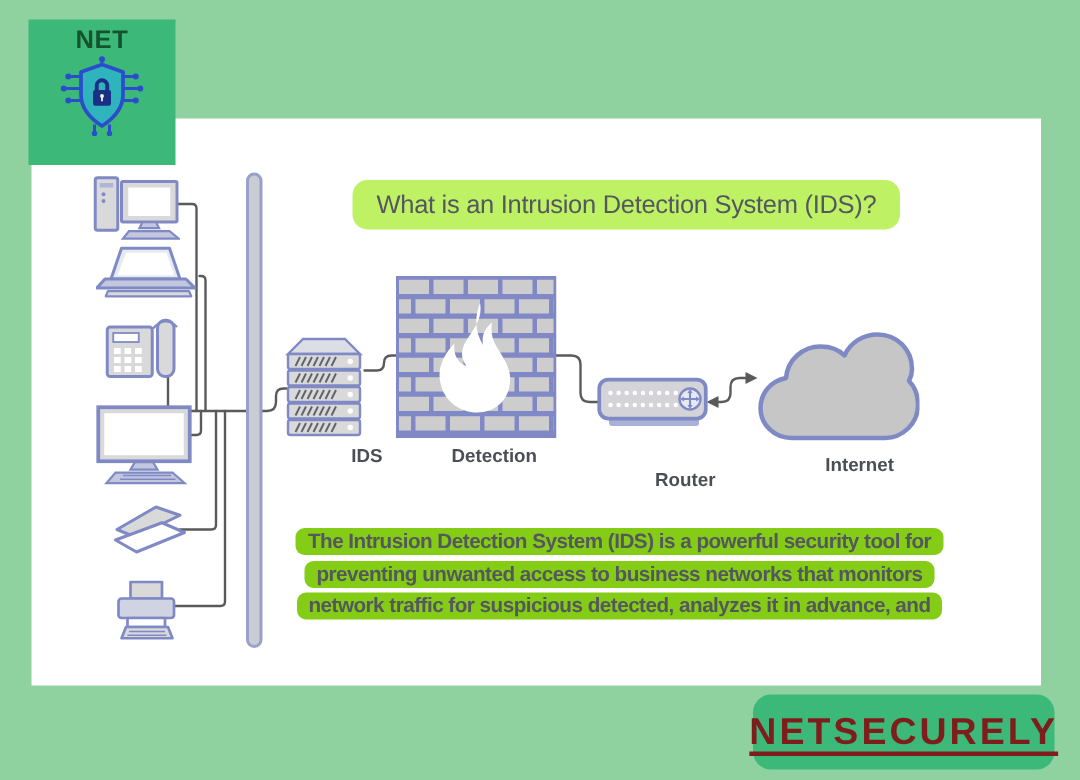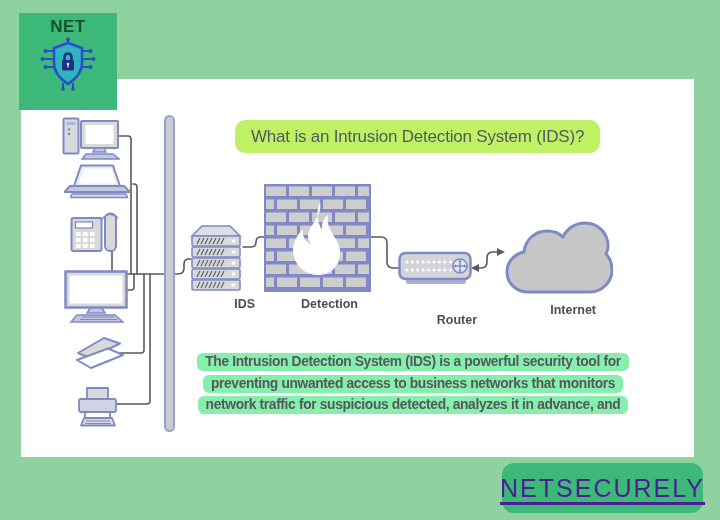--- a/index.html
+++ b/index.html
@@ -42,27 +42,27 @@
   .node-label{position:absolute;width:80px;text-align:right;font-size:12.5px;font-weight:600;
               color:#4b4f55;z-index:3;line-height:14px;}
   #label-ids{left:175px;top:297px;}
   #label-firewall{left:278px;top:297px;}
   #label-router{left:397px;top:300px;margin-top:13px;}
   #label-internet{left:516px;top:303px;}
 
   
   .para{position:absolute;left:178px;top:350px;width:470px;text-align:center;z-index:3;}
   .para-line{white-space:nowrap;line-height:21.5px;height:21.5px;}
-  .para-line > span{background:#86efac;padding:1px 8px 2px;border-radius:6px;
+  .para-line > span{background:#84cc16;padding:1px 8px 2px;border-radius:6px;
                     font-size:13.8px;font-weight:bold;letter-spacing:-0.35px;color:#54585e;}
 
   
   .badge{position:absolute;left:502px;top:463px;width:201px;height:50px;background:#3cb878;
          border-radius:12px;display:flex;align-items:center;justify-content:center;z-index:5;}
-  .badge span{color:#4c1d95;font-size:25px;font-weight:normal;letter-spacing:2px;
+  .badge span{color:#7f1d1d;font-size:25px;font-weight:bold;letter-spacing:2px;
               text-decoration:underline;text-decoration-thickness:3px;text-underline-offset:5px;}
 </style>
 </head>
 <body>
 
 <div class="white-area"></div>
 
 <svg class="lines-svg" width="720" height="520" viewBox="0 0 720 520">
   <g fill="none" stroke="#5a5a5a" stroke-width="1.6" stroke-linecap="round">
     <path d="M118,136 H128 Q131,136 131,139 V274"></path>

